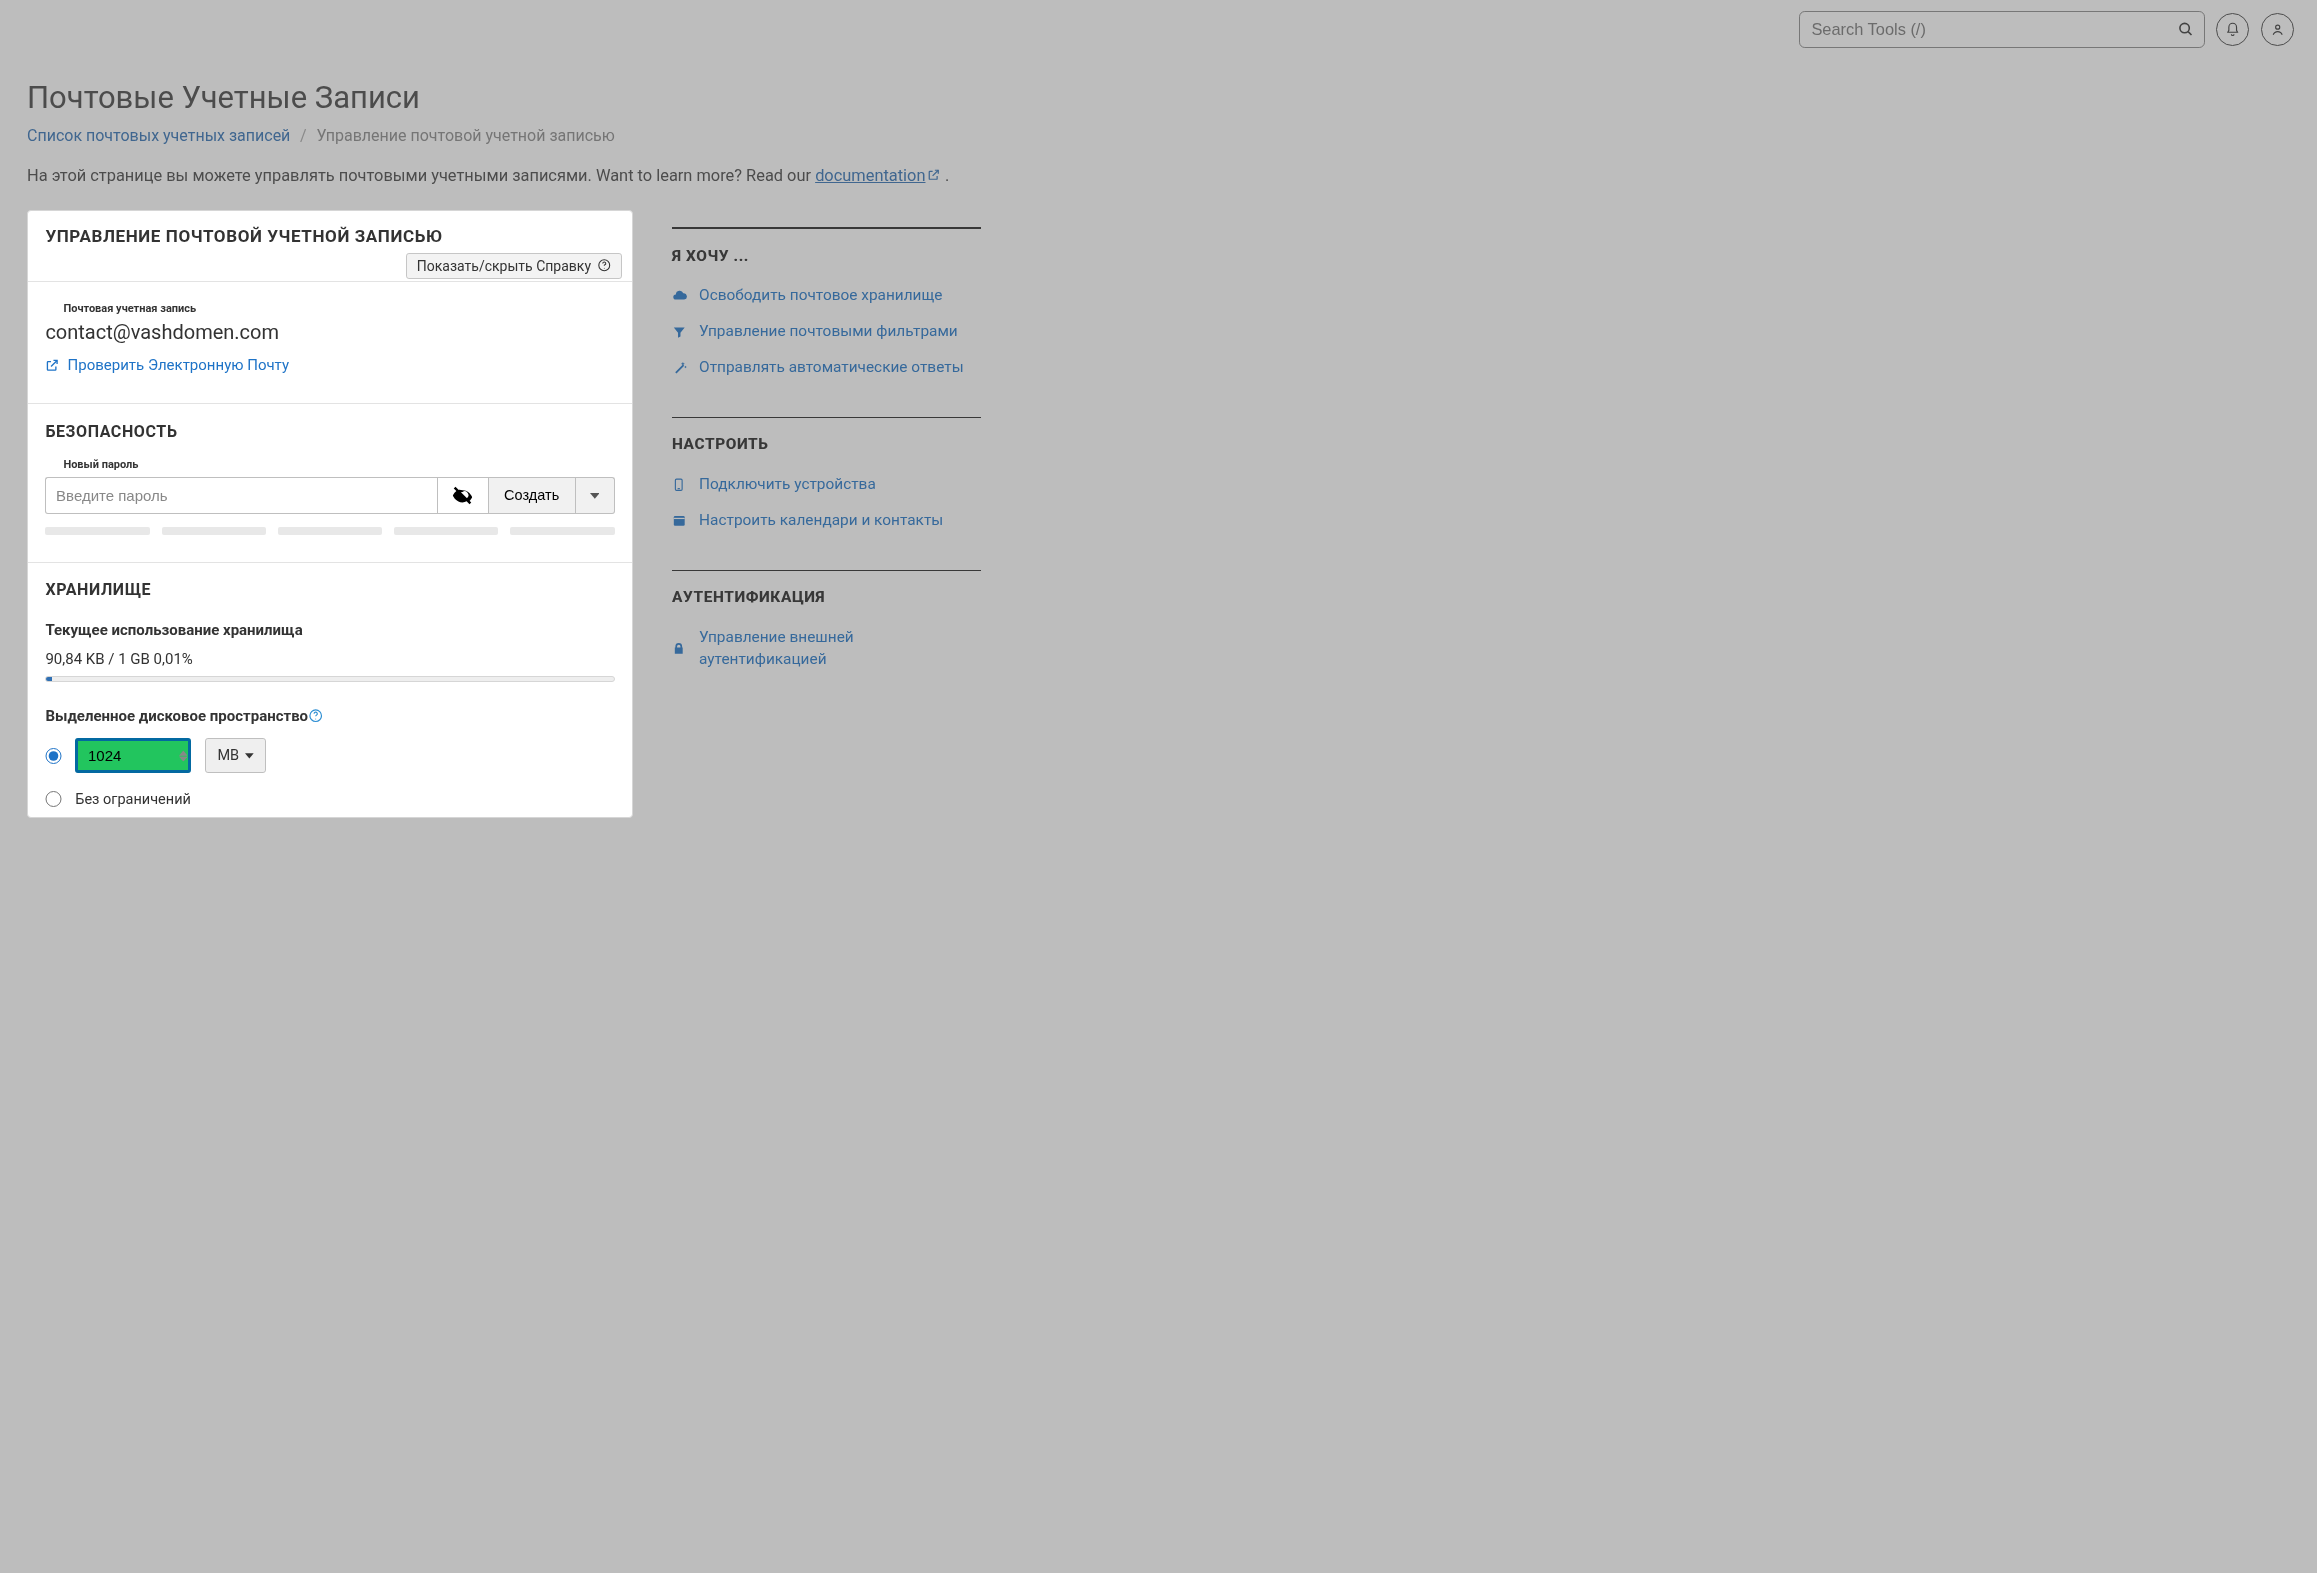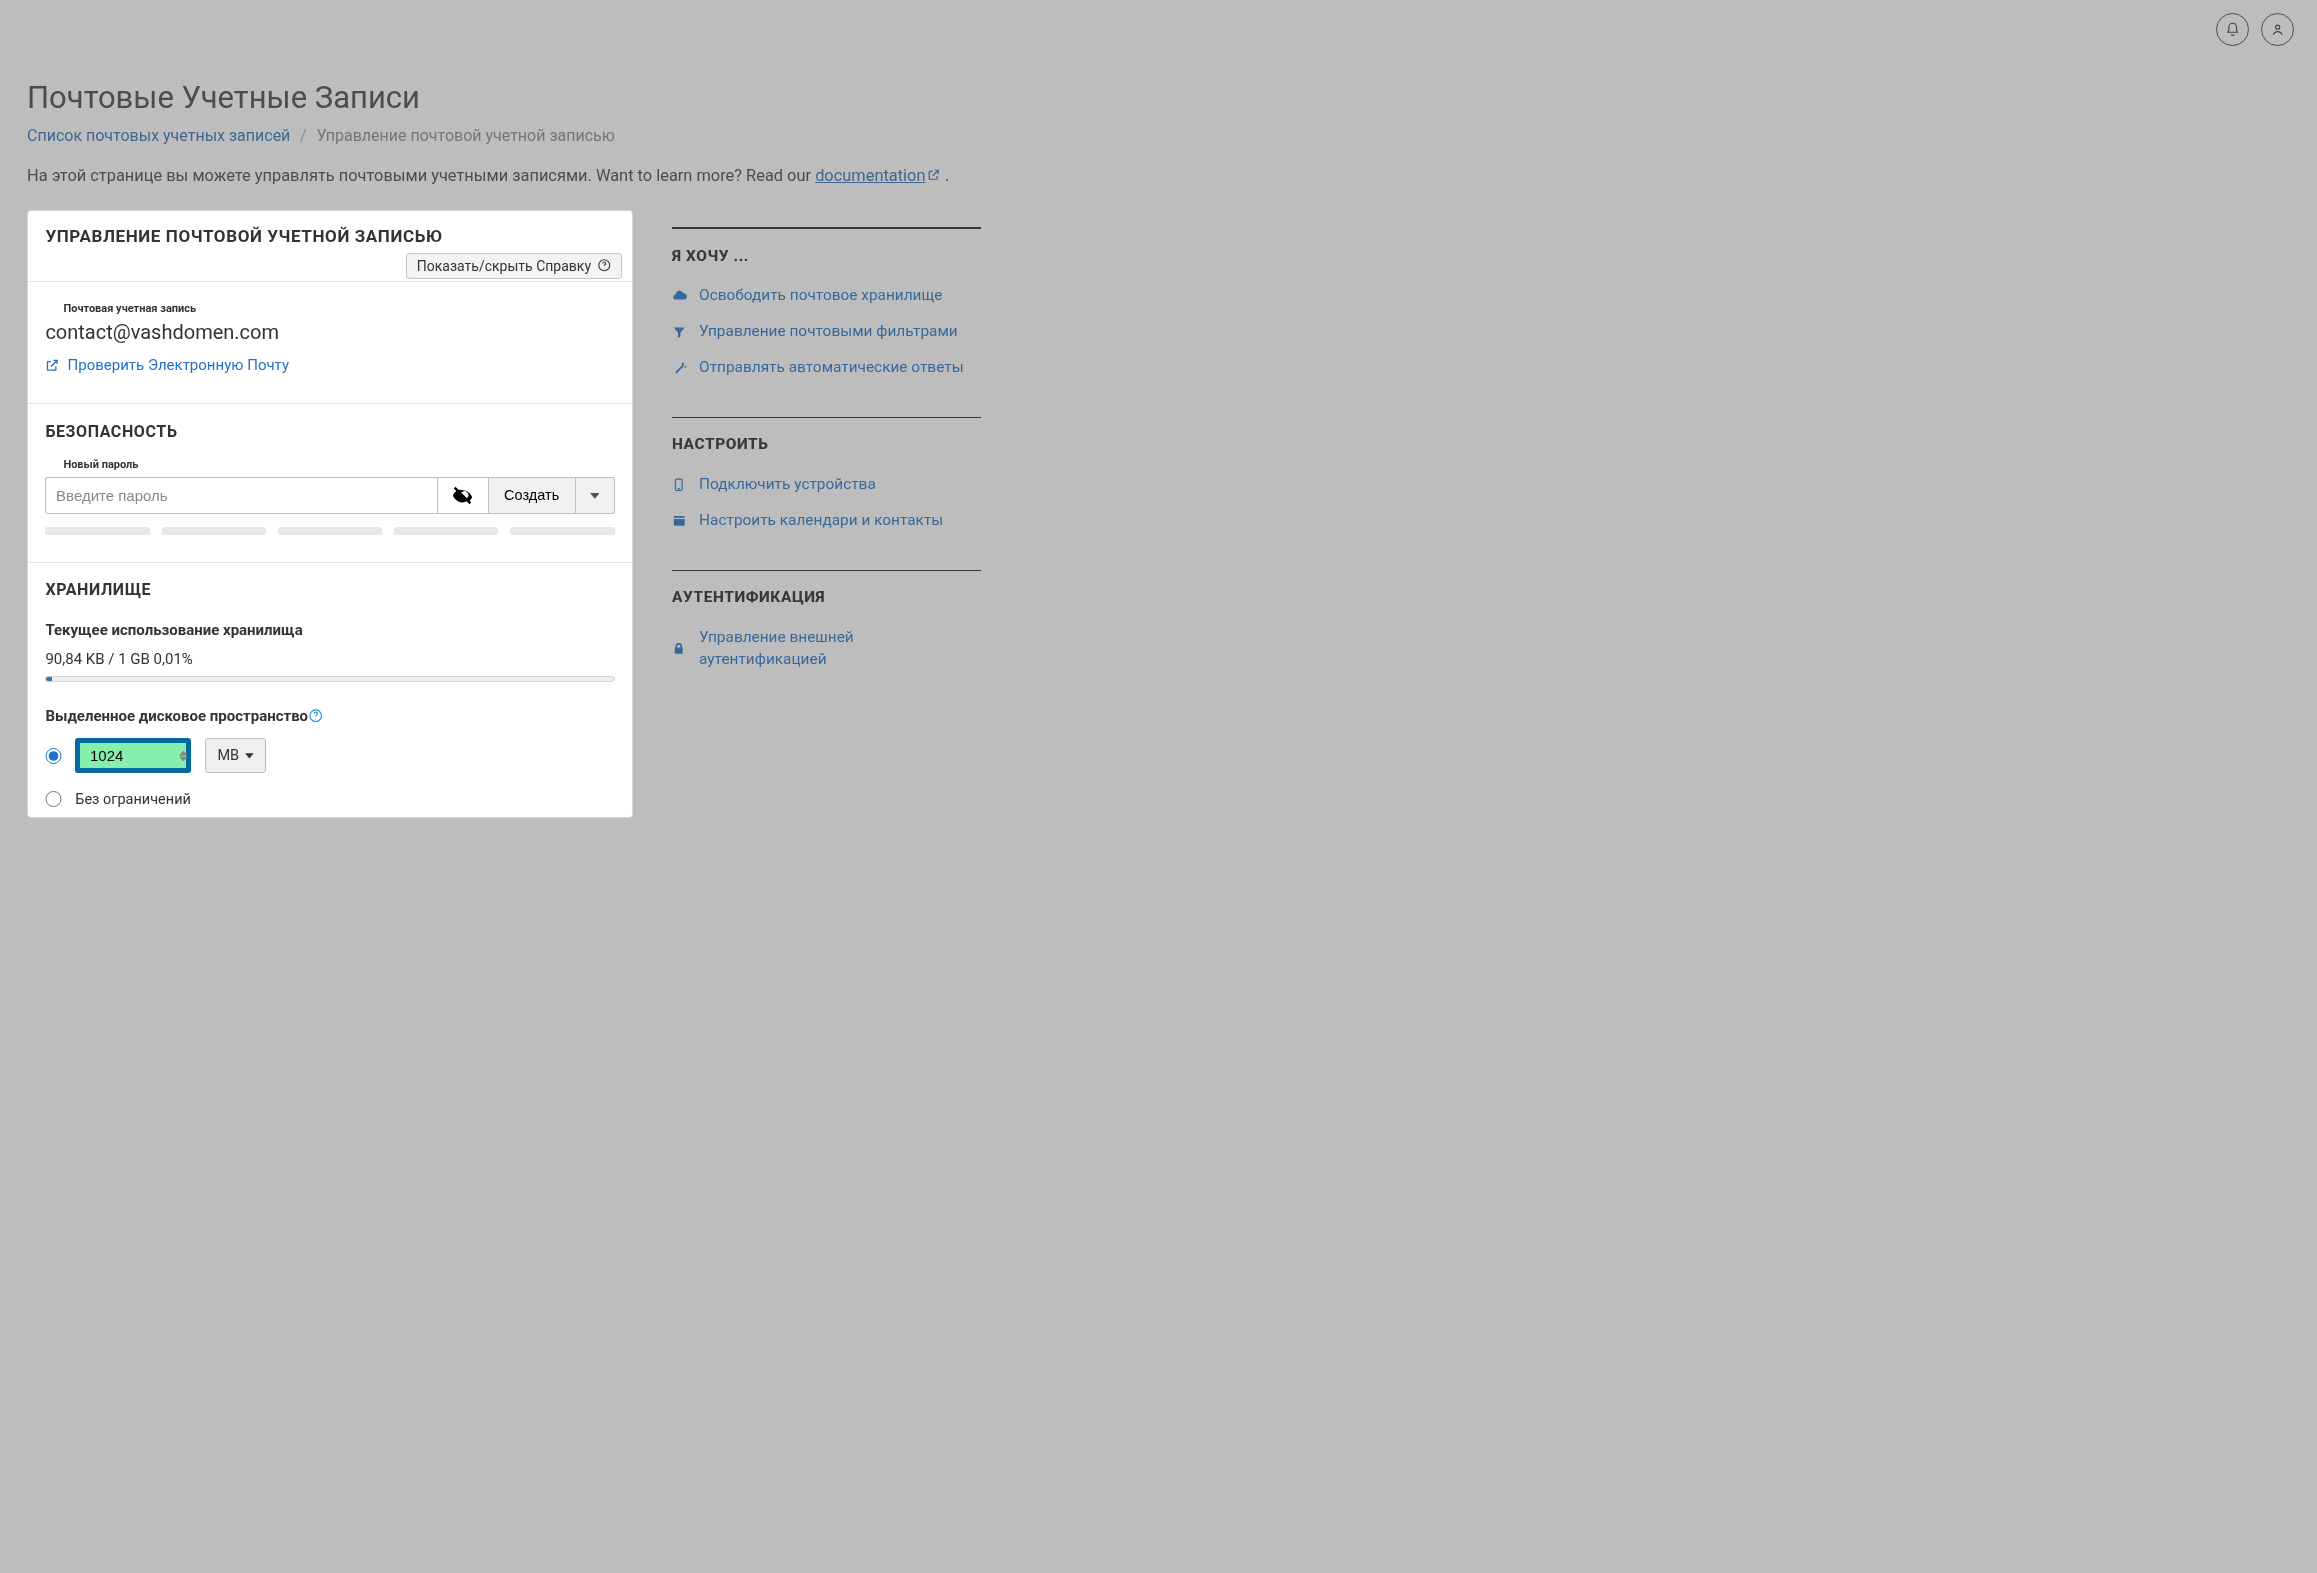--- a/index.html
+++ b/index.html
@@ -191,26 +191,26 @@
   }
   .info-icon { color:#2f8fd3; }
   .radio-row {
     display:flex; align-items:center; gap:13.5px; margin-top: 13.5px;
   }
   input[type=radio] {
     width:16.4px; height:16.4px; accent-color:#1e73c7;
   }
   .spin {
     width: 116px; height: 35px;
-    border: 5px solid #0369a1;
+    border: 3px solid #0369a1;
     border-radius: 2.9px;
     padding: 0 25px 0 9.7px;
     font-size: 15px;
     position: relative;
-    background:#86efac;
+    background:#22c55e;
   }
   .spin-wrap { position:relative; display:inline-block; }
   .spin-arrows {
     position:absolute; right:3.9px; top:50%; transform:translateY(-50%);
     display:flex; flex-direction:column; gap:0; color:#777;
     pointer-events: none;
   }
   .unit-select {
     height: 35px;
     border: 1px solid #bfbfbf;
@@ -233,20 +233,29 @@
     margin-bottom: 13.5px;
   }
   .side-link .ico { flex:0 0 17.4px; margin-top:1.9px; color:#1e73c7; }
 
   svg { display:block; }
 </style>
 </head>
 <body>
 
 <div class="topbar">
+  <div class="search-wrap">
+    <input class="search-input" placeholder="Search Tools (/)" style="">
+    <span class="search-icon-btn">
+      <svg width="17.4" height="17.4" viewBox="0 0 24 24" fill="none" stroke="currentColor" stroke-width="2.2">
+          <circle cx="10.5" cy="10.5" r="6.5"></circle>
+          <line x1="20" y1="20" x2="15.3" y2="15.3"></line>
+        </svg>
+    </span>
+  </div>
   <button class="circ-btn" aria-label="notifications">
     <span>
       <svg width="15.4" height="15.4" viewBox="0 0 24 24" fill="none" stroke="currentColor" stroke-width="1.8">
           <path d="M6 8a6 6 0 1 1 12 0v5l1.5 3h-15L6 13z"></path>
           <path d="M10 19a2 2 0 0 0 4 0"></path>
         </svg>
     </span>
   </button>
   <button class="circ-btn" aria-label="user">
     <span>

